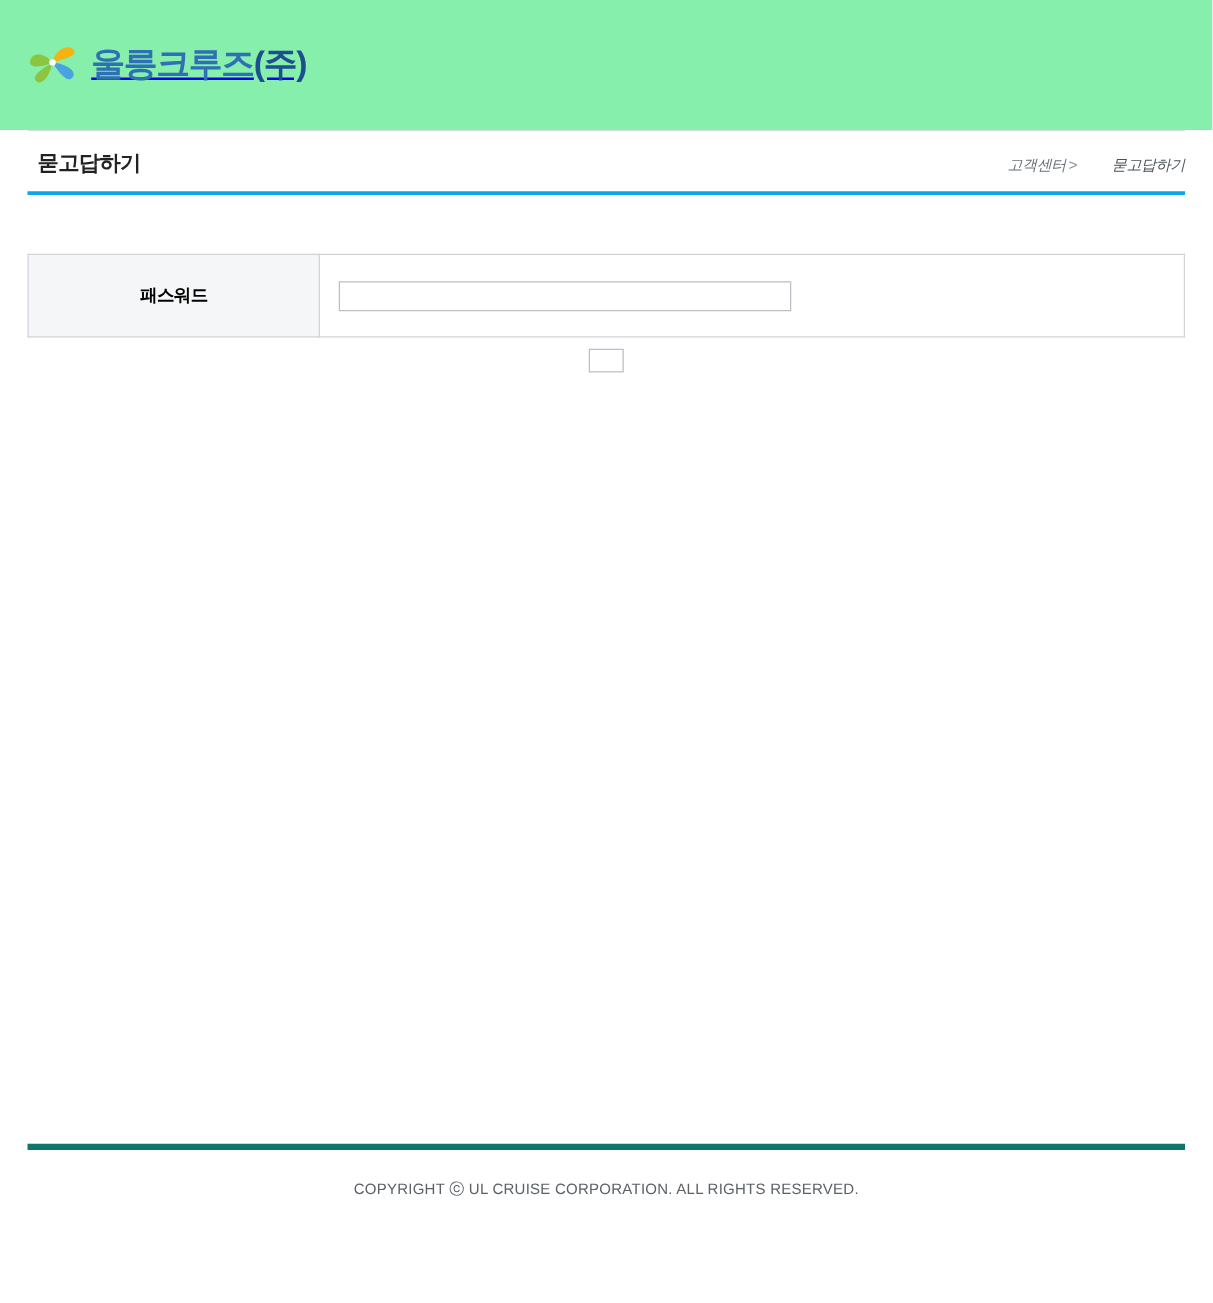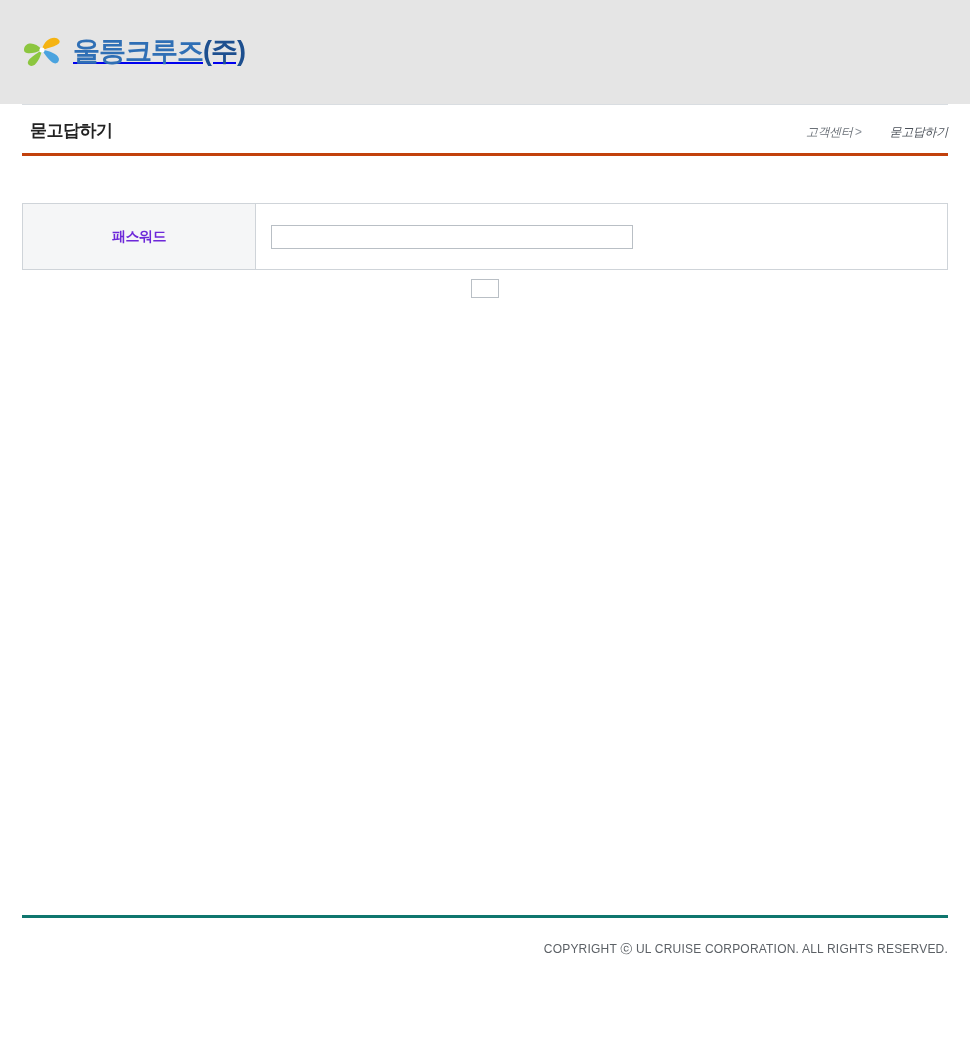--- a/index.html
+++ b/index.html
@@ -14,21 +14,21 @@
     font-family: "Liberation Sans", "DejaVu Sans", sans-serif;
     color: #333333;
     position: relative;
     overflow: hidden;
   }
 
   
   .header {
     height: 104px;
     position: relative;
-    background: #e5e5e5;
+    background: #86efac;
   }
   .logo-wrap {
     position: absolute;
     left: 22px;
     top: 30px;
     display: flex;
     align-items: center;
     gap: 9px;
   }
   .logo-mark {
@@ -47,21 +47,21 @@
   }
   .logo-text .t-blue { color: #2f6fb5; }
   .logo-text .t-dark { color: #1d4f8f; }
 
   
   .titlebar {
     position: relative;
     margin: 0 22px;
     height: 52px;
     border-top: 1px solid #d9dde1;
-    border-bottom: 3px solid #c2410c;
+    border-bottom: 3px solid #0ea5e9;
     box-sizing: border-box;
     background: #ffffff;
   }
   .page-title {
     position: absolute;
     left: 8px;
     top: 14px;
     font-size: 17px;
     font-weight: bold;
     color: #222222;
@@ -102,21 +102,21 @@
   }
   .form-table th {
     width: 230px;
     background: #f5f6f7;
     border-top: 1px solid #cfd4d9;
     border-bottom: 1px solid #cfd4d9;
     border-left: 1px solid #cfd4d9;
     border-right: 1px solid #cfd4d9;
     font-size: 14px;
     font-weight: bold;
-    color: #6d28d9;
+    color: #000000;
     text-align: center;
     letter-spacing: -0.5px;
   }
   .form-table td {
     border-top: 1px solid #cfd4d9;
     border-bottom: 1px solid #cfd4d9;
     border-right: 1px solid #cfd4d9;
     padding-left: 15px;
     background: #ffffff;
   }
@@ -152,22 +152,22 @@
     font-family: "Liberation Sans", sans-serif;
     vertical-align: middle;
   }
 
   
   .footer {
     position: absolute;
     left: 22px;
     right: 22px;
     top: 915px;
-    border-top: 3px solid #0f766e;
-    text-align: right;
+    border-top: 5px solid #0f766e;
+    text-align: center;
   }
   .copyright {
     margin-top: 23px;
     font-size: 12px;
     color: #5c6166;
     letter-spacing: 0.2px;
   }
 </style>
 </head>
 <body>

